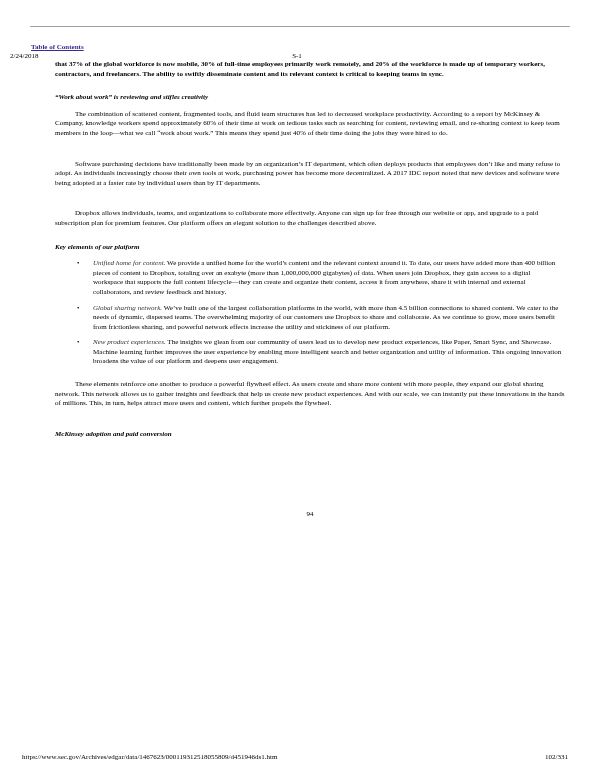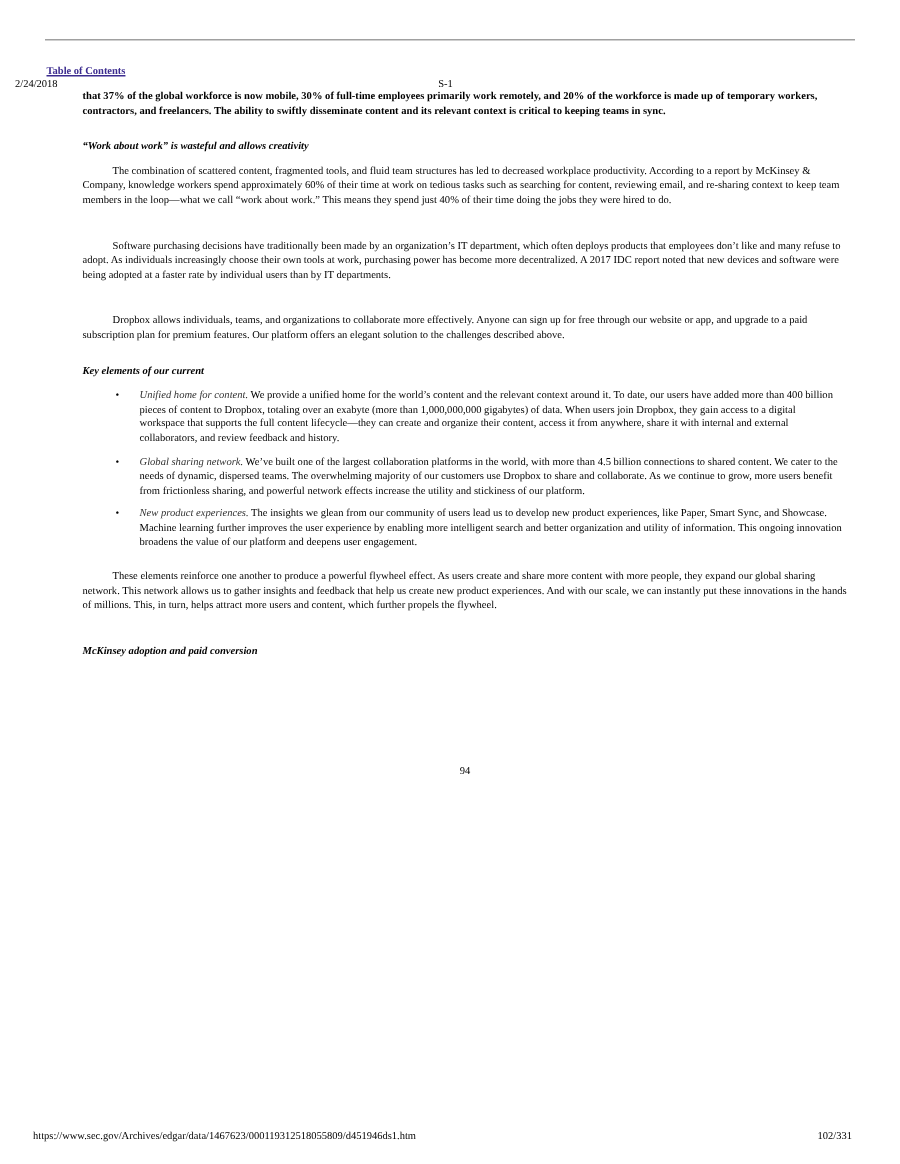--- a/index.html
+++ b/index.html
@@ -58,31 +58,31 @@
   <span class="title">S-1</span>
 </div>
 
 <div class="rule"></div>
 
 <a class="toc-link">Table of Contents</a>
 
 <div class="content">
   <p class="p-flush">that 37% of the global workforce is now mobile, 30% of full-time employees primarily work remotely, and 20% of the workforce is made up of temporary workers, contractors, and freelancers. The ability to swiftly disseminate content and its relevant context is critical to keeping teams in sync.</p>
   <div class="gap-l"></div>
-  <p class="subhead">“Work about work” is wasteful and allows creativity</p>
+  <p class="subhead">“Work about work” is reviewing and stifles creativity</p>
   <div class="gap-s"></div>
   <p class="p-indent">The combination of scattered content, fragmented tools, and fluid team structures has led to decreased workplace productivity. According to a report by McKinsey &amp; Company, knowledge workers spend approximately 60% of their time at work on tedious tasks such as searching for content, reviewing email, and re-sharing context to keep team members in the loop—what we call “work about work.” This means they spend just 40% of their time doing the jobs they were hired to do.</p>
   <div class="gap-l"></div>
   <div class="gap-s"></div>
   <p class="p-indent">Software purchasing decisions have traditionally been made by an organization’s IT department, which often deploys products that employees don’t like and many refuse to adopt. As individuals increasingly choose their own tools at work, purchasing power has become more decentralized. A 2017 IDC report noted that new devices and software were being adopted at a faster rate by individual users than by IT departments.</p>
   <div class="gap-l"></div>
   <div class="gap-s"></div>
   <p class="p-indent">Dropbox allows individuals, teams, and organizations to collaborate more effectively. Anyone can sign up for free through our website or app, and upgrade to a paid subscription plan for premium features. Our platform offers an elegant solution to the challenges described above.</p>
   <div class="gap-l"></div>
-  <p class="subhead">Key elements of our current</p>
+  <p class="subhead">Key elements of our platform</p>
   <div class="gap-s"></div>
   <ul class="bullets">
     <li>
       <span class="dot">•</span>
       <span class="lead">Unified home for content.</span><span> We provide a unified home for the world’s content and the relevant context around it. To date, our users have added more than 400 billion pieces of content to Dropbox, totaling over an exabyte (more than 1,000,000,000 gigabytes) of data. When users join Dropbox, they gain access to a digital workspace that supports the full content lifecycle—they can create and organize their content, access it from anywhere, share it with internal and external collaborators, and review feedback and history.</span>
     </li>
     <li>
       <span class="dot">•</span>
       <span class="lead">Global sharing network.</span><span> We’ve built one of the largest collaboration platforms in the world, with more than 4.5 billion connections to shared content. We cater to the needs of dynamic, dispersed teams. The overwhelming majority of our customers use Dropbox to share and collaborate. As we continue to grow, more users benefit from frictionless sharing, and powerful network effects increase the utility and stickiness of our platform.</span>
     </li>

